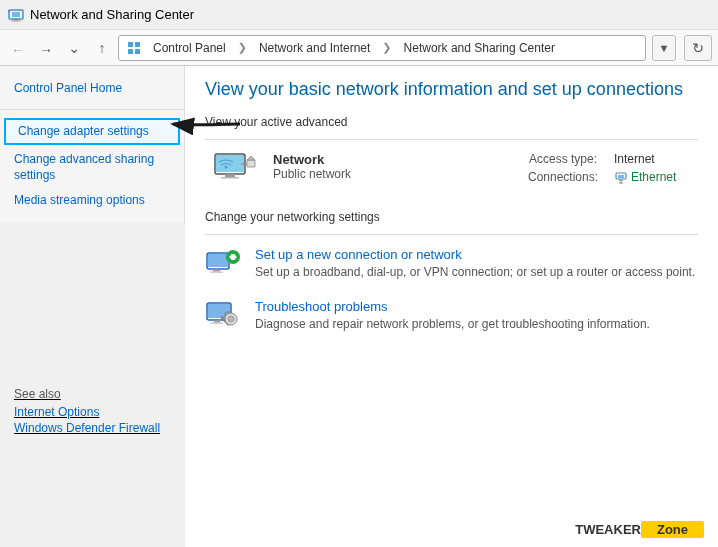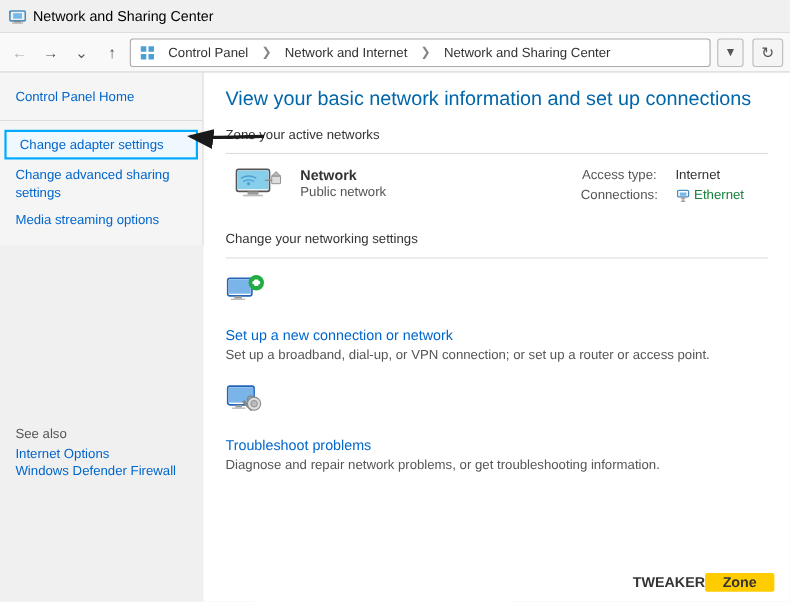--- a/index.html
+++ b/index.html
@@ -219,21 +219,20 @@
     .settings-section-title {
       font-size: 12px;
       color: #333;
       margin-bottom: 10px;
     }
     .setting-item {
       display: flex;
       align-items: flex-start;
       gap: 14px;
       margin-bottom: 16px;
-      flex-direction: column;
     }
     .setting-icon {
       width: 36px;
       height: 36px;
       flex-shrink: 0;
       display: flex;
       align-items: center;
       justify-content: center;
     }
     .setting-text {}
@@ -333,21 +332,21 @@
 <div class="main-layout">
 
   <div class="sidebar-wrapper">
     <div class="sidebar">
       <a class="sidebar-link">Control Panel Home</a>
       <div class="sidebar-divider"></div>
       <a class="sidebar-link active">Change adapter settings</a>
       <a class="sidebar-link">Change advanced sharing settings</a>
       <a class="sidebar-link">Media streaming options</a>
 
-      <div style="position:absolute; bottom:100px; left:0; width:221px; padding:10px 14px;">
+      <div style="position:absolute; bottom:100px; left:0; width:221px; padding:10px 14px;text-decoration:underline;">
         <div class="see-also-label">See also</div>
         <a class="see-also-link">Internet Options</a>
         <a class="see-also-link">Windows Defender Firewall</a>
       </div>
     </div>
 
     <div class="annotation-arrow">
       <svg width="80" height="40" viewBox="0 0 80 40">
         <defs>
           <marker id="arrowhead" markerWidth="8" markerHeight="6" refX="7" refY="3" orient="auto">
@@ -357,21 +356,21 @@
 
         <path d="M75,20 C55,20 25,22 8,20" stroke="#1a1a1a" stroke-width="3" fill="none" marker-end="url(#arrowhead)"></path>
 
       </svg>
     </div>
   </div>
 
   <div class="content">
     <h1 class="page-title">View your basic network information and set up connections</h1>
 
-    <div class="section-header">Zone your active networks</div>
+    <div class="section-header">View your active advanced</div>
     <hr class="divider-line">
 
     <div class="network-info">
 
       <div class="network-icon-area">
         <svg width="48" height="40" viewBox="0 0 48 40">
 
           <rect x="4" y="2" width="30" height="20" rx="2" fill="none" stroke="#555" stroke-width="1.5"></rect>
           <rect x="5" y="3" width="28" height="17" fill="#87ceeb"></rect>
           <rect x="14" y="22" width="10" height="3" fill="#999"></rect>

